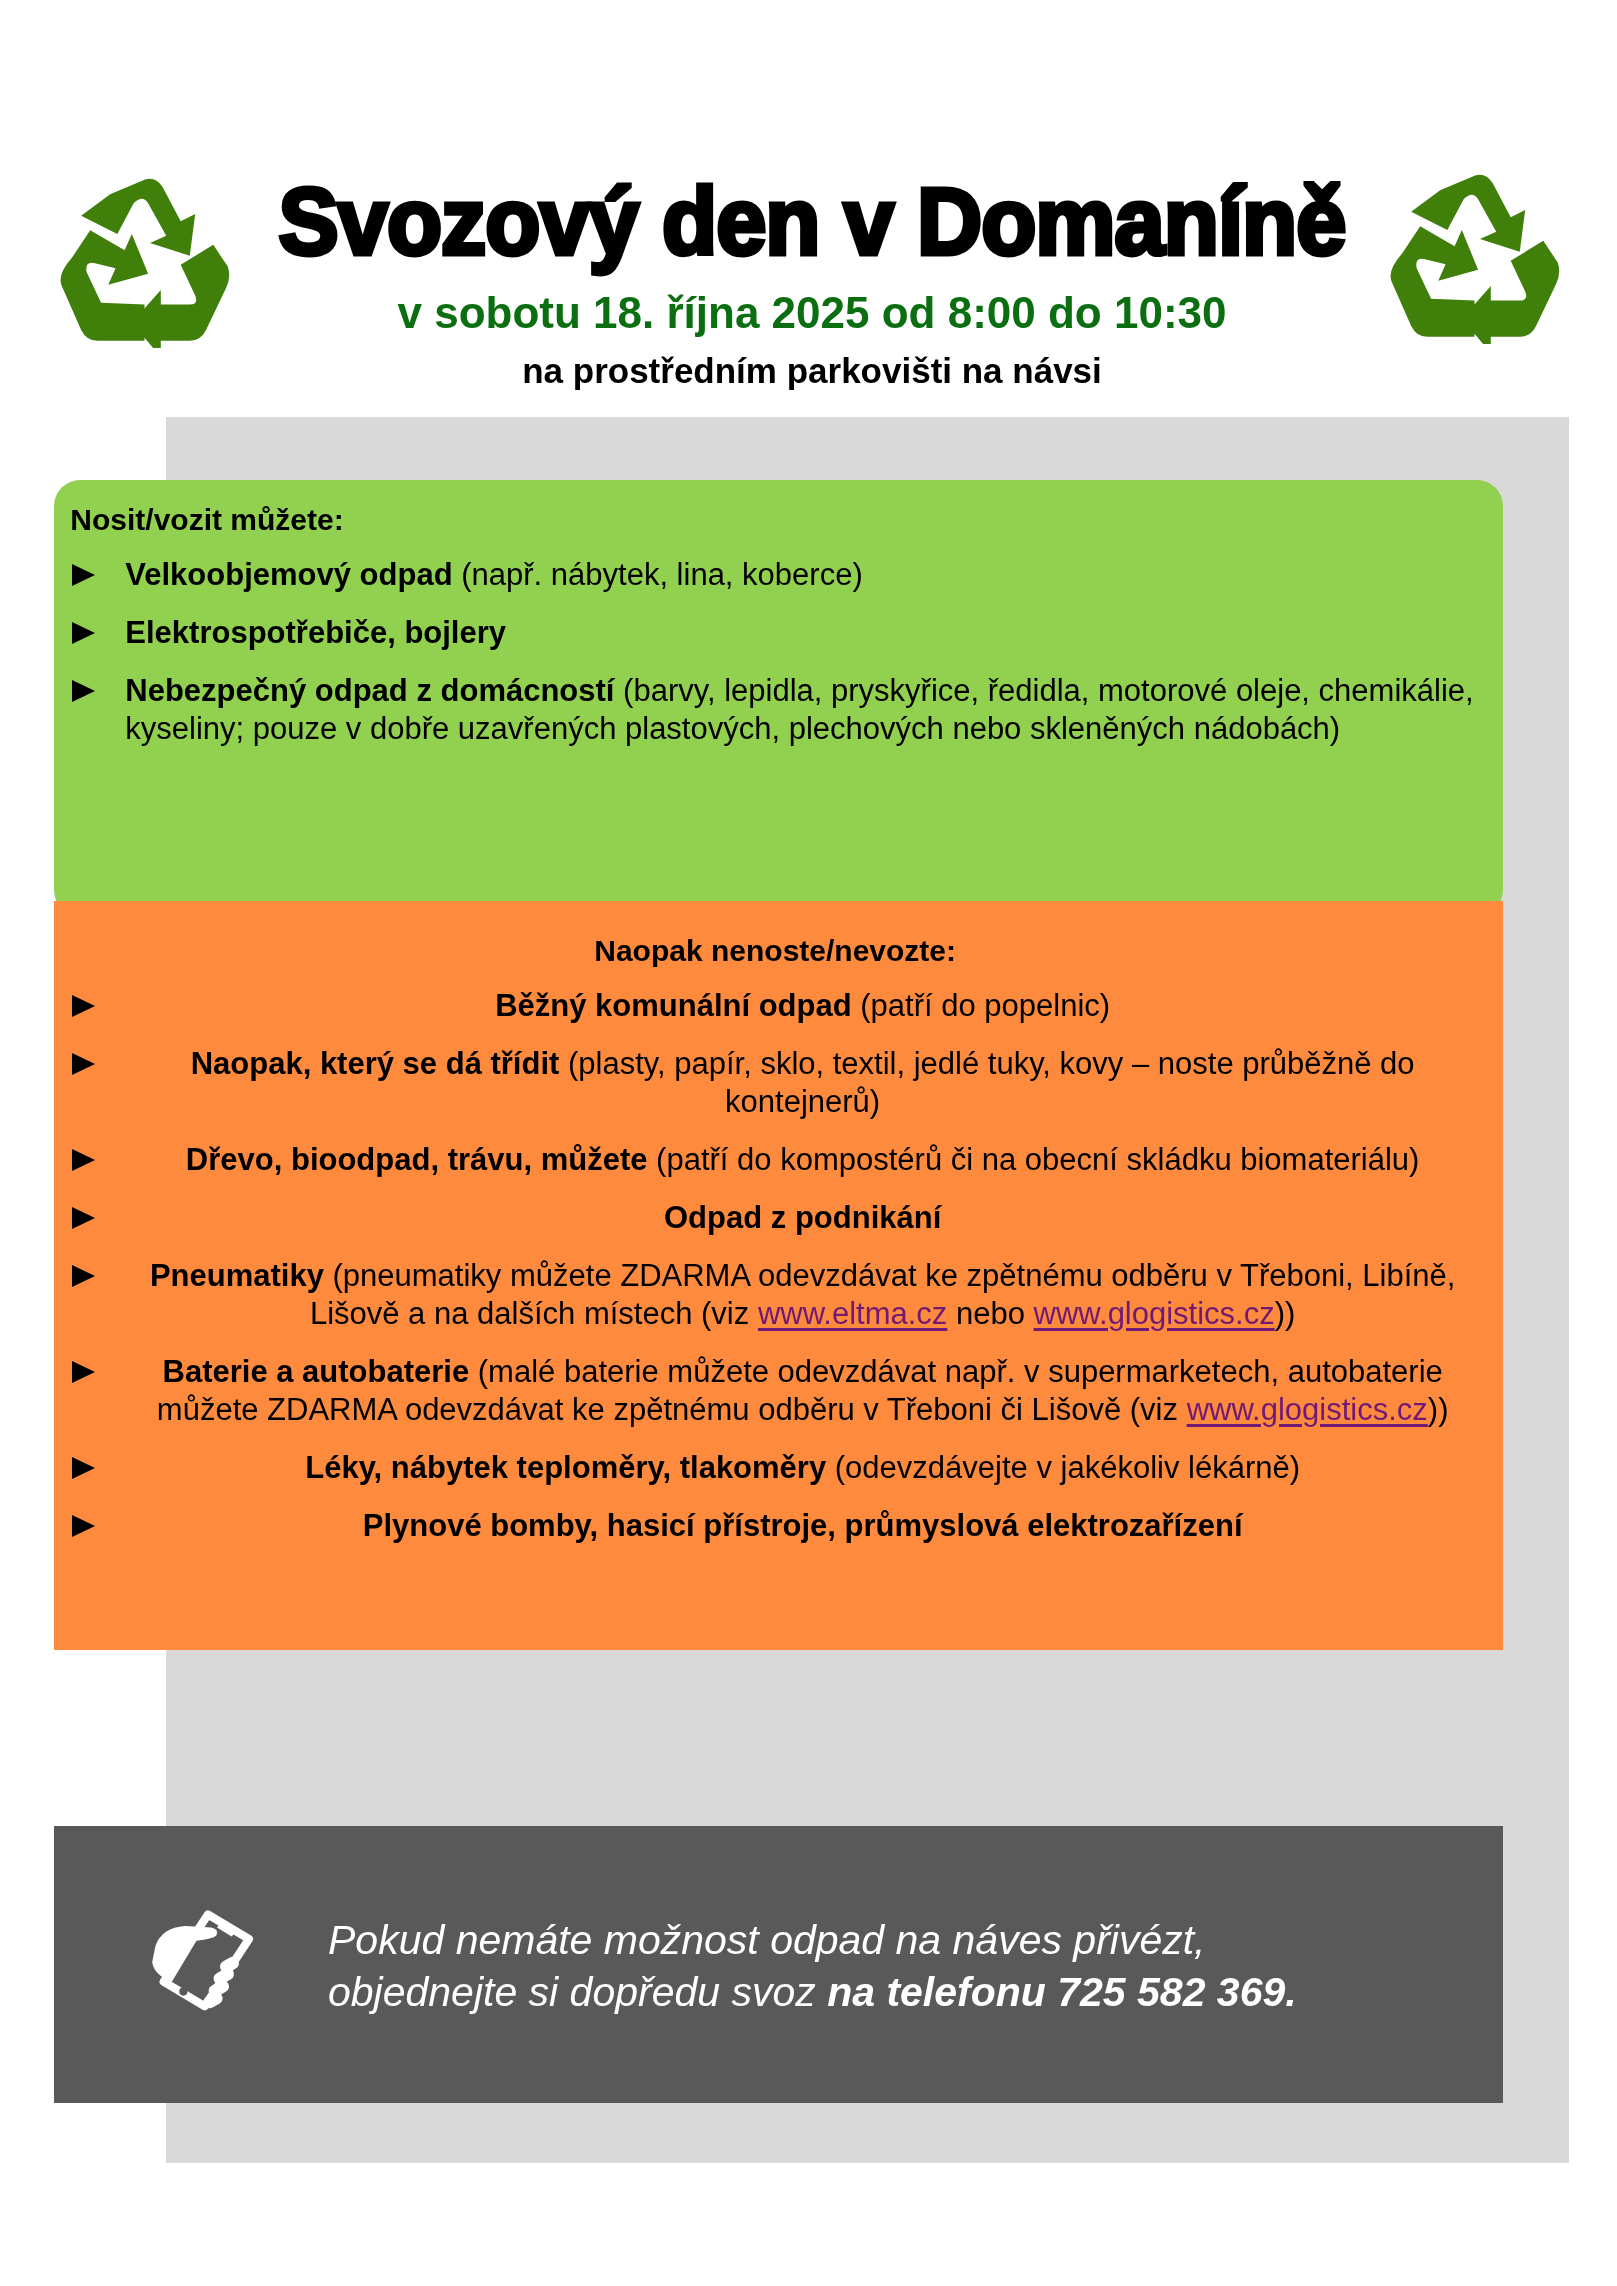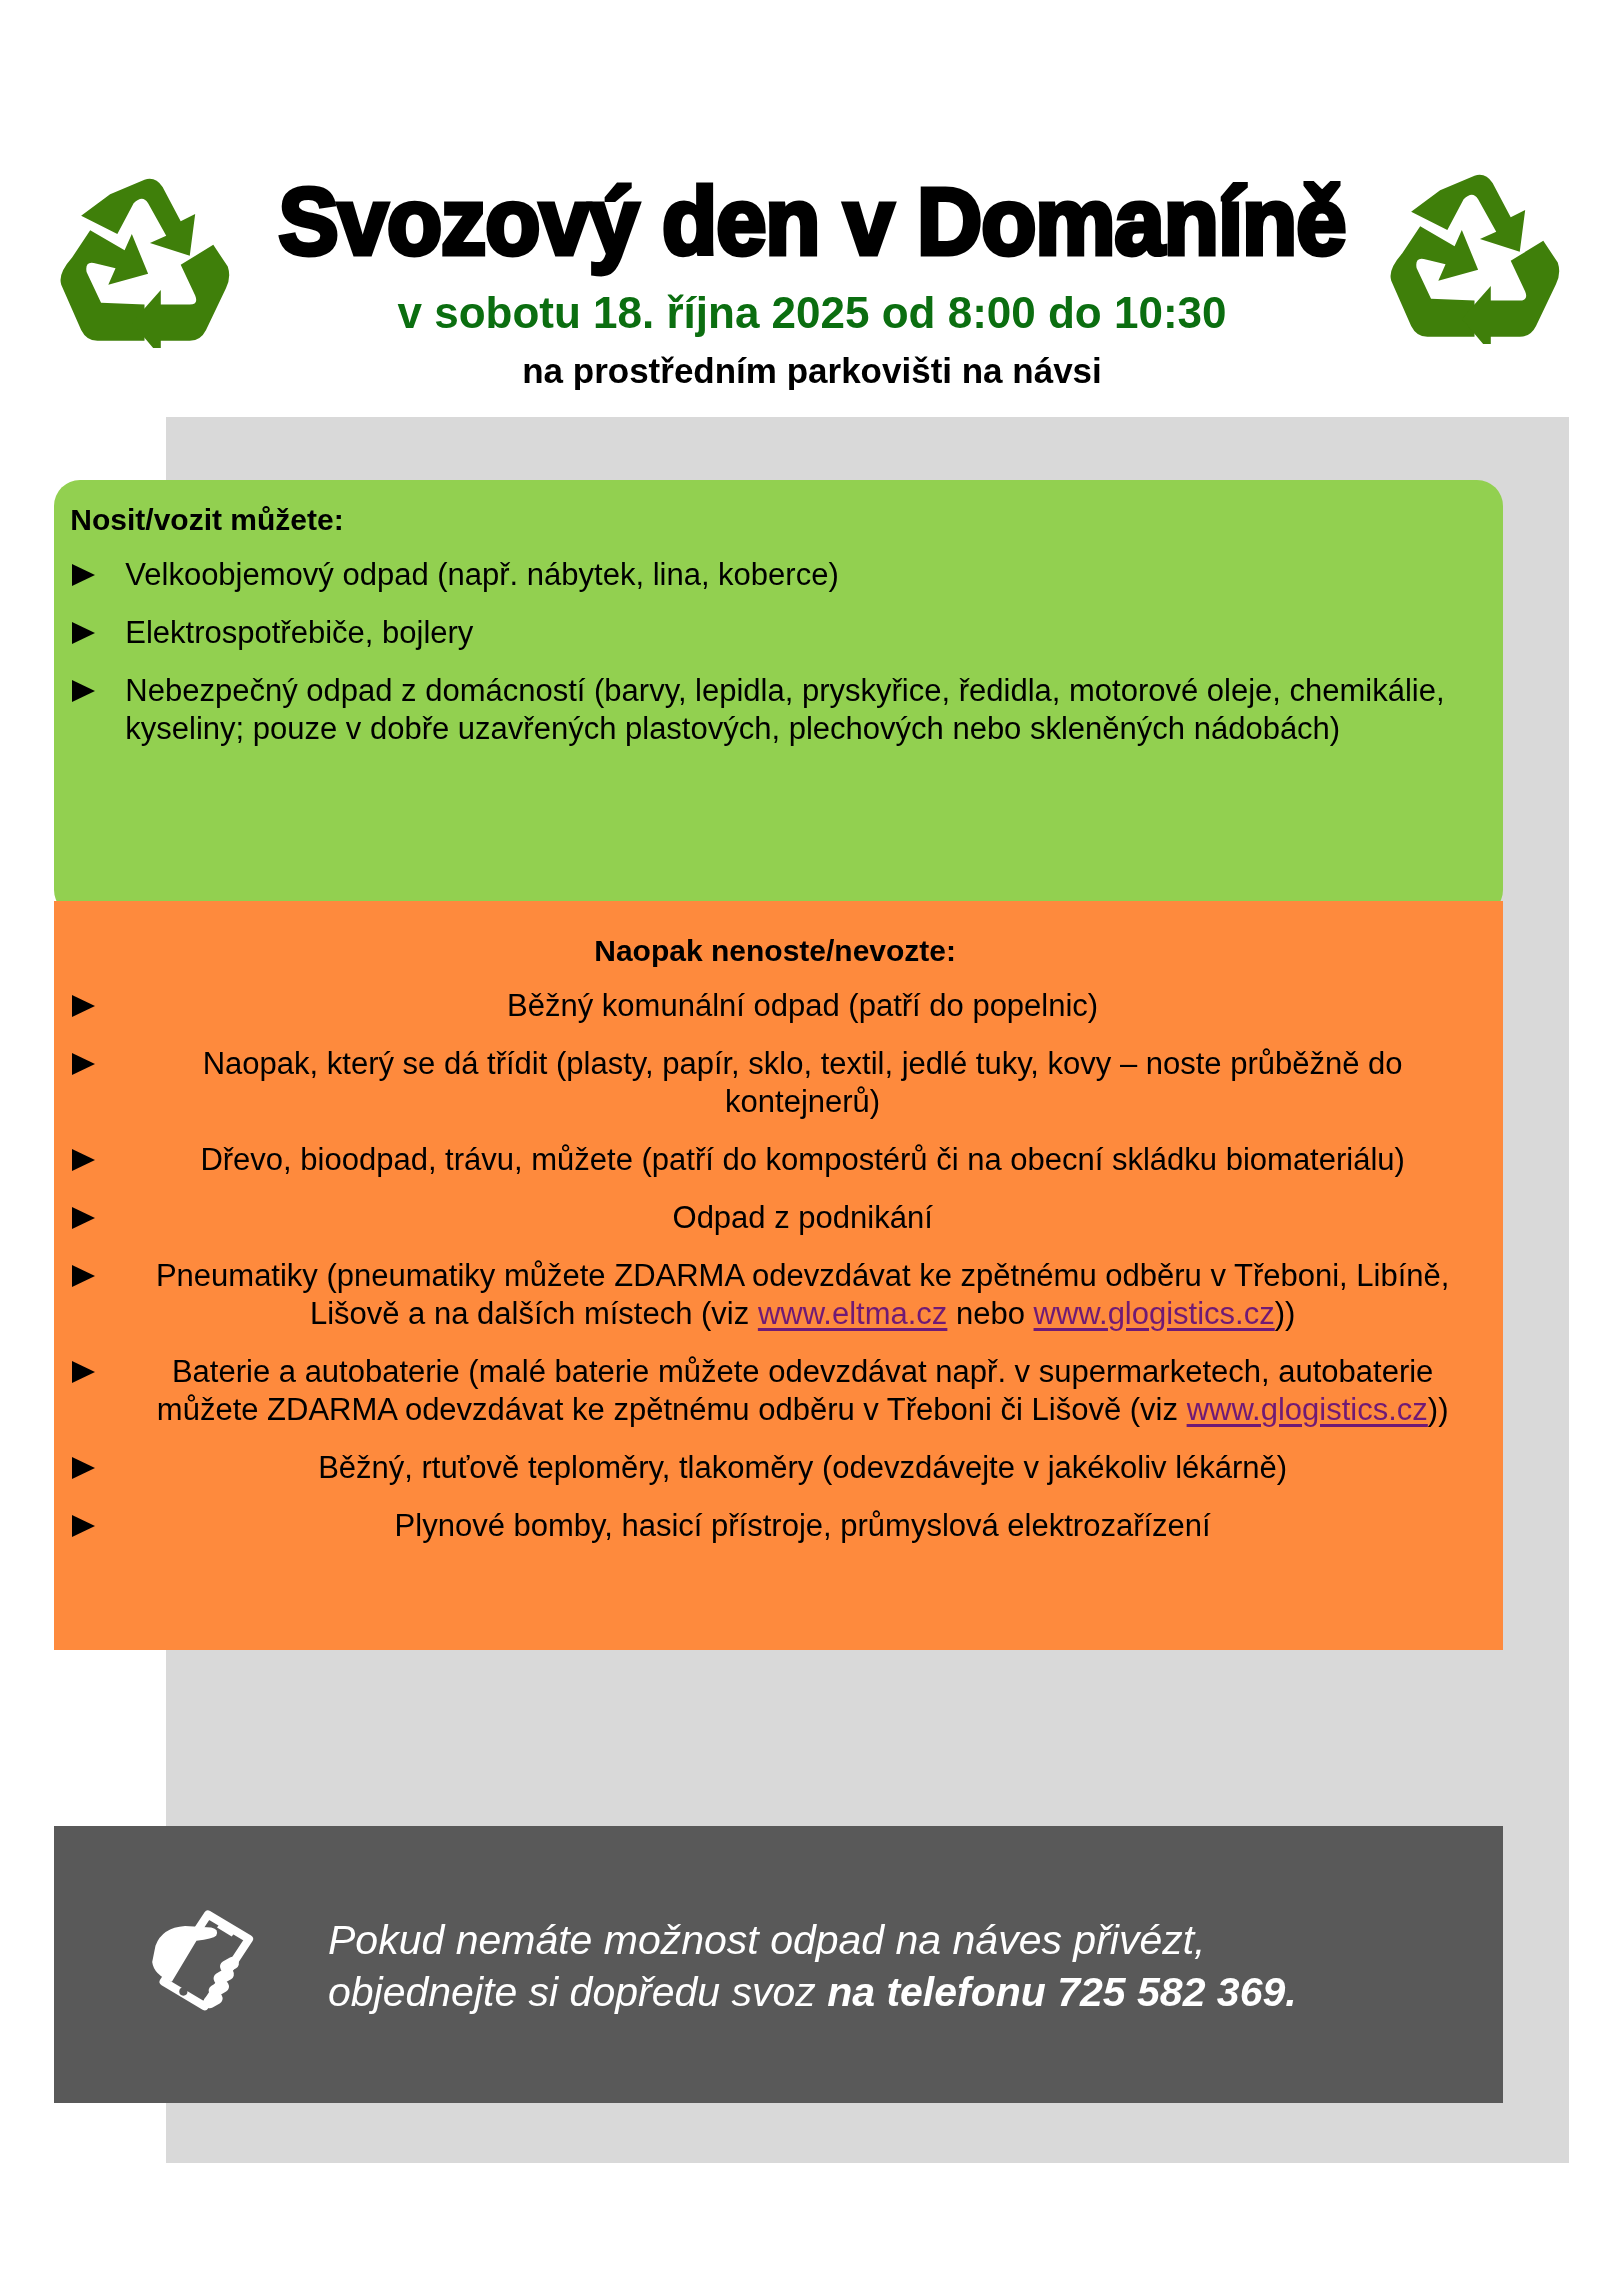--- a/index.html
+++ b/index.html
@@ -32,21 +32,21 @@
   .box { position: absolute; left: 54px; width: 1449px; box-sizing: border-box; }
   .box-green { top: 480px; height: 436px; background: #92d050; padding: 21px 23px 0 16.3px; border-radius: 26px; }
   .box-orange { top: 901px; height: 749px; background: #fe8a3d; padding: 31px 23px 0 16.3px; text-align: center; }
   .box-dark { top: 1826px; height: 277px; background: #595959; }
 
   .box-heading { font-weight: bold; font-size: 30px; line-height: 38px; margin: 0 0 17.3px 0; }
   ul.items { list-style: none; margin: 0; padding: 0; }
   ul.items li { position: relative; padding-left: 55px; font-size: 31px; line-height: 38px; margin-bottom: 20px; }
   ul.items li .bullet { position: absolute; left: 1.9px; top: 7.7px; width: 0; height: 0;
     border-top: 11.5px solid transparent; border-bottom: 11.5px solid transparent; border-left: 23px solid #000; }
-  ul.items li b { font-weight: normal; margin-top: 8px; }
+  ul.items li b { font-weight: bold; margin-top: 8px; }
   ul.items li a { color: #701a75; font-weight: normal; text-decoration: underline; text-decoration-thickness: 2.9px; text-underline-offset: 3.8px; }
 
   .phone-icon { position: absolute; left: 144px; top: 1903px; width: 123px; height: 123px; }
   .phone-icon svg { width: 100%; height: 100%; display: block; }
   .contact-text { position: absolute; left: 288px; top: 1914px; color: #fff; font-style: italic;
     font-size: 41px; line-height: 52px; margin-left: 40px; }
   .contact-text b { font-weight: bold; }
 </style>
 </head>
 <body>
@@ -87,21 +87,21 @@
 
 <section class="box box-orange">
   <div class="box-heading">Naopak nenoste/nevozte:</div>
   <ul class="items">
     <li><span class="bullet"></span><b>Běžný komunální odpad</b><span> (patří do popelnic)</span></li>
     <li><span class="bullet"></span><b>Naopak, který se dá třídit</b><span> (plasty, papír, sklo, textil, jedlé tuky, kovy – noste průběžně do kontejnerů)</span></li>
     <li><span class="bullet"></span><b>Dřevo, bioodpad, trávu, můžete</b><span> (patří do kompostérů či na obecní skládku biomateriálu)</span></li>
     <li><span class="bullet"></span><b>Odpad z podnikání</b><span></span></li>
     <li><span class="bullet"></span><b>Pneumatiky</b><span> (pneumatiky můžete ZDARMA odevzdávat ke zpětnému odběru v Třeboni, Libíně, Lišově a na dalších místech (viz </span><a>www.eltma.cz</a><span> nebo </span><a>www.glogistics.cz</a><span>))</span></li>
     <li><span class="bullet"></span><b>Baterie a autobaterie</b><span> (malé baterie můžete odevzdávat např. v supermarketech, autobaterie můžete ZDARMA odevzdávat ke zpětnému odběru v Třeboni či Lišově (viz </span><a>www.glogistics.cz</a><span>))</span></li>
-    <li><span class="bullet"></span><b>Běžný, rtuťově teploměry, tlakoměry</b><span> (odevzdávejte v jakékoliv lékárně)</span></li>
+    <li><span class="bullet"></span><b>Léky, nábytek teploměry, tlakoměry</b><span> (odevzdávejte v jakékoliv lékárně)</span></li>
     <li><span class="bullet"></span><b>Plynové bomby, hasicí přístroje, průmyslová elektrozařízení</b><span></span></li>
   </ul>
 </section>
 
 <section class="box box-dark"></section>
 <div class="phone-icon">
   <svg viewBox="0 0 150 150">
     <g fill="none" stroke="#fff" stroke-width="10" stroke-linejoin="round">
       <path d="M78 14 L128 44 L74 126 L24 96 Z"></path>
     </g>

